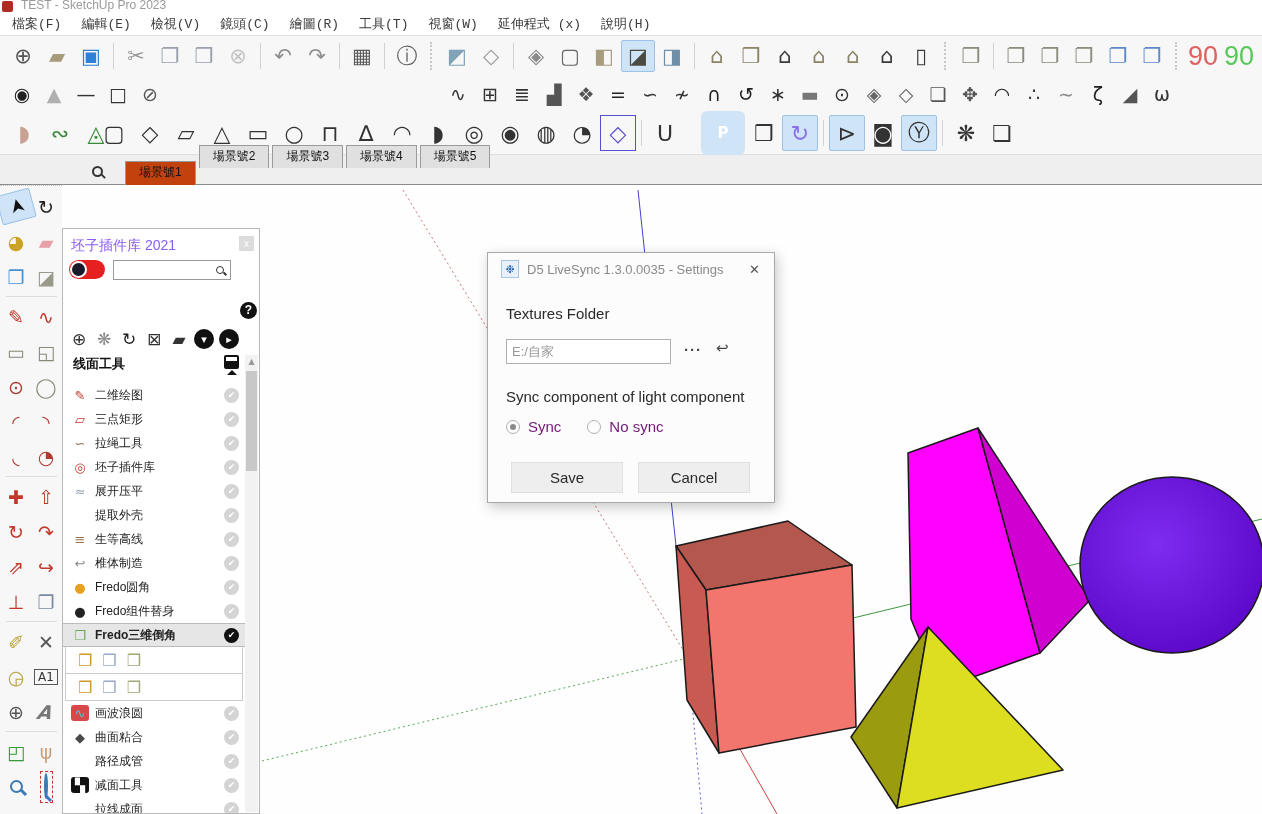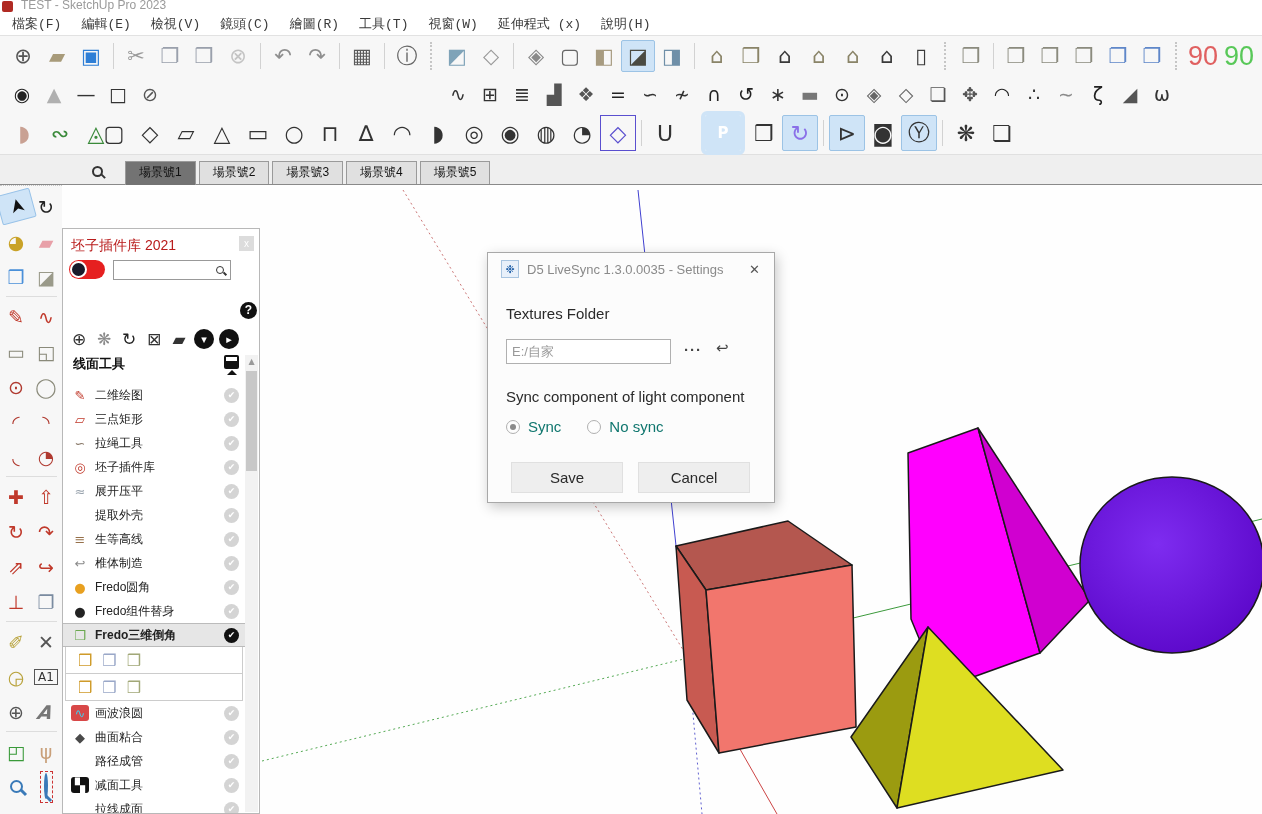--- a/index.html
+++ b/index.html
@@ -43,21 +43,21 @@
     border-bottom:1px solid #8a8a8a; display:flex; align-items:flex-end; }
   .mag { width:11px; height:11px; border:2px solid #333; border-radius:50%; position:relative;
     display:inline-block; }
   .mag::after { content:''; position:absolute; width:2px; height:6px; background:#333;
     right:-3px; bottom:-4px; transform:rotate(-45deg); }
   .scenebar .mag { margin:0 0 7px 92px; }
   .scenetabs { display:flex; margin-left:22px; }
   .tab { height:23px; line-height:21px; font-size:12px; color:#111; padding:0 13px;
     background:#e0e0e0; border:1px solid #9a9a9a; border-bottom:none; margin-right:3px;
     white-space:nowrap; }
-  .tab.active { background:#737373; height:24px; margin-bottom:-1px; }
+  .tab.active { background:#c2410c; height:24px; margin-bottom:-1px;margin-top:16px; }
 
   
   .palette { position:absolute; left:0; top:185px; width:62px; bottom:0; background:#f7f7f7;
     border-top:1px dotted #c6c6c6; display:flex; flex-wrap:wrap; align-content:flex-start;
     padding:3px 0 0 1px; }
   .tool { width:30px; height:35px; display:inline-flex; align-items:center; justify-content:center;
     font-family:"DejaVu Sans",sans-serif; font-size:19px; color:#333; }
   .tool.sel { background:#cfe4f7; border:1px solid #98c2e8; border-radius:2px; }
   .tool.cur { transform:rotate(-105deg); }
   .tool.boxed { font-size:12px; }
@@ -65,21 +65,21 @@
   .tool.slant { font-style:italic; transform:skewX(-12deg); font-weight:bold; }
   .phr { width:100%; height:1px; background:#ddd; margin:2px 5px; }
   .magblue { width:13px; height:13px; border:2.5px solid #3a7ab8; border-radius:50%; position:relative; }
   .magblue::after { content:''; position:absolute; width:3px; height:7px; background:#3a7ab8;
     right:-4px; bottom:-5px; transform:rotate(-45deg); }
   .magboxwrap { border:1px dashed #cc3333; padding:3px 4px 5px 3px; }
 
   
   .pluginpanel { position:absolute; left:62px; top:228px; width:198px; bottom:0; background:#fff;
     border:1px solid #b8b8b8; z-index:5; }
-  .pp-title { position:absolute; left:8px; top:8px; font-size:14px; color:#b91c1c; white-space:nowrap; }
+  .pp-title { position:absolute; left:8px; top:8px; font-size:14px; color:#8b5cf6; white-space:nowrap; }
   .pp-close { position:absolute; right:5px; top:7px; width:15px; height:15px; background:#dcdcdc;
     color:#fff; font-size:10px; text-align:center; line-height:15px; }
   .pp-toggle { position:absolute; left:6px; top:31px; width:36px; height:19px; background:#e62020;
     border-radius:10px; }
   .pp-knob { position:absolute; left:1px; top:1px; width:17px; height:17px; background:#1a1a2a;
     border:2px solid #fff; border-radius:50%; }
   .pp-search { position:absolute; left:50px; top:31px; width:118px; height:20px; background:#fff;
     border:1px solid #999; display:flex; align-items:center; }
   .pp-search input { flex:1; border:none; outline:none; font-size:11px; padding:0 3px; min-width:0; }
   .pp-search .mag { width:8px; height:8px; border-width:1.5px; margin-right:6px; }
@@ -142,21 +142,21 @@
     outline:none; }
   .dlg-browse { position:absolute; left:196px; top:88px; font-size:15px; color:#444;
     letter-spacing:1px; font-weight:bold; }
   .dlg-undo { position:absolute; left:228px; top:86px; font-size:15px; color:#444;
     font-family:"DejaVu Sans",sans-serif; }
   .radio-row { position:absolute; left:18px; top:165px; display:flex; align-items:center; gap:8px; }
   .radio { width:14px; height:14px; border:1px solid #b0b0b0; border-radius:50%; background:#fdfdfd;
     position:relative; flex:none; }
   .radio.on::after { content:''; position:absolute; left:3px; top:3px; width:6px; height:6px;
     border-radius:50%; background:#8a8a8a; }
-  .radio-label { font-size:15px; color:#0f766e; margin-right:18px; }
+  .radio-label { font-size:15px; color:#701a75; margin-right:18px; }
   .dlg-btn { position:absolute; top:209px; width:112px; height:31px; background:#eeeeee;
     border:1px solid #e0e0e0; font-size:15px; color:#2a2a2a; text-align:center; line-height:29px; }
   #btn-save { left:23px; }
   #btn-cancel { left:150px; }
 </style>
 </head>
 <body>
 
 <div class="titlebar">
   <span class="applogo"></span>

